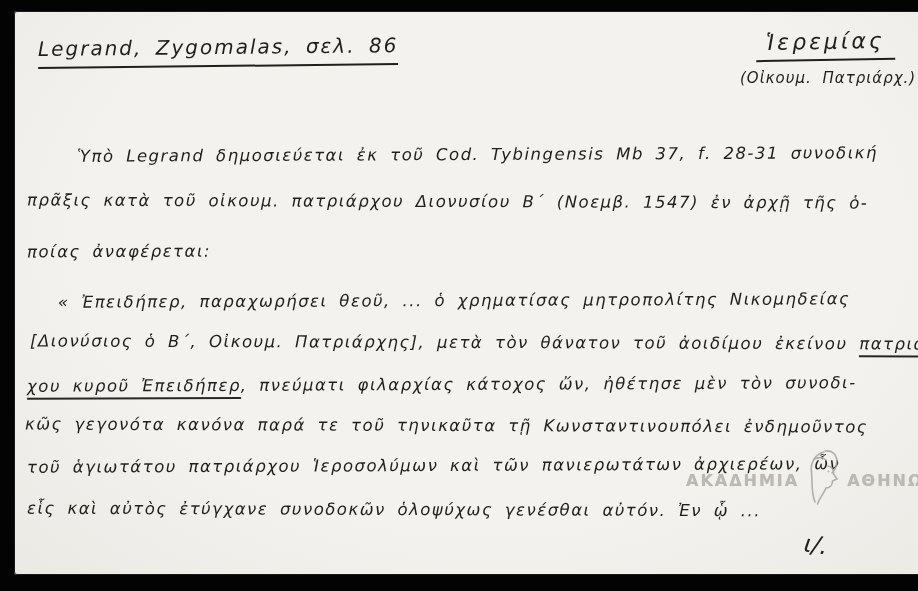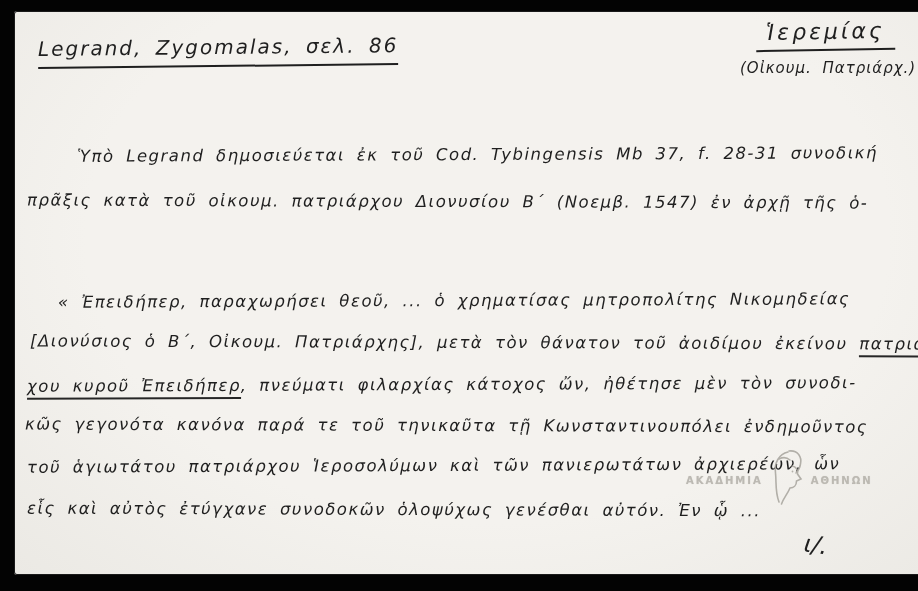--- a/index.html
+++ b/index.html
@@ -69,47 +69,48 @@
     width: 242px;
     display: flex;
     align-items: center;
     gap: 4px;
     opacity: 0.85;
     pointer-events: none;
   }
   .stamp-word {
     font-style: normal;
     font-weight: bold;
-    font-size: 10px;
+    font-size: 16px;
     letter-spacing: 2px;
     color: #b3b0a9;
     text-shadow: 0 0 1px #c8c5bf;
     text-align: center;
   }
   .end-mark {
     font-size: 24px;
     letter-spacing: 0;
     transform: rotate(8deg);
   }
 </style>
 </head>
 <body>
 
 <div class="frame">
   <div class="card">
 
     <div class="hand citation" style="left:24px; top:24px;">Legrand, Zygomalas, σελ. 86</div>
 
-    <div style="position:absolute; left:726px; top:8px; width:170px; text-align:center;">
+    <div style="position:absolute; left:726px; top:18px; width:170px; text-align:center;">
       <div class="hand heading-title" style="position:static; display:inline-block;">Ἱερεμίας</div>
       <div class="hand heading-sub" style="position:static; margin-top:8px;">(Οἰκουμ. Πατριάρχ.) ἱ καὶ.</div>
     </div>
 
     <div class="hand tilt-a" style="left:63px; top:134px;">Ὑπὸ Legrand δημοσιεύεται ἐκ τοῦ Cod. Tybingensis Mb 37, f. 28-31 συνοδική</div>
     <div class="hand tilt-b" style="left:13px; top:181px;">πρᾶξις κατὰ τοῦ οἰκουμ. πατριάρχου Διονυσίου Β΄ (Νοεμβ. 1547) ἐν ἀρχῇ τῆς ὁ-</div>
+    <div class="hand tilt-a" style="left:13px; top:231px;">ποίας ἀναφέρεται:</div>
 
     <div class="hand tilt-a" style="left:44px; top:280px;">« Ἐπειδήπερ, παραχωρήσει θεοῦ, ... ὁ χρηματίσας μητροπολίτης Νικομηδείας</div>
 
     <div class="hand tilt-b" style="left:16px; top:322px;"><span>[Διονύσιος ὁ Β΄, Οἰκουμ. Πατριάρχης], μετὰ τὸν θάνατον τοῦ ἀοιδίμου ἐκείνου </span><span class="u">πατριάρ-</span></div>
 
     <div class="hand tilt-a" style="left:13px; top:364px;"><span class="u">χου κυροῦ Ἐπειδήπερ</span><span>, πνεύματι φιλαρχίας κάτοχος ὤν, ἠθέτησε μὲν τὸν συνοδι-</span></div>
 
     <div class="hand tilt-b" style="left:11px; top:405px;">κῶς γεγονότα κανόνα παρά τε τοῦ τηνικαῦτα τῇ Κωνσταντινουπόλει ἐνδημοῦντος</div>
     <div class="hand tilt-a" style="left:13px; top:445px;">τοῦ ἁγιωτάτου πατριάρχου Ἱεροσολύμων καὶ τῶν πανιερωτάτων ἀρχιερέων, ὧν</div>
     <div class="hand tilt-b" style="left:13px; top:489px;">εἷς καὶ αὐτὸς ἐτύγχανε συνοδοκῶν ὁλοψύχως γενέσθαι αὐτόν. Ἐν ᾧ ...</div>

